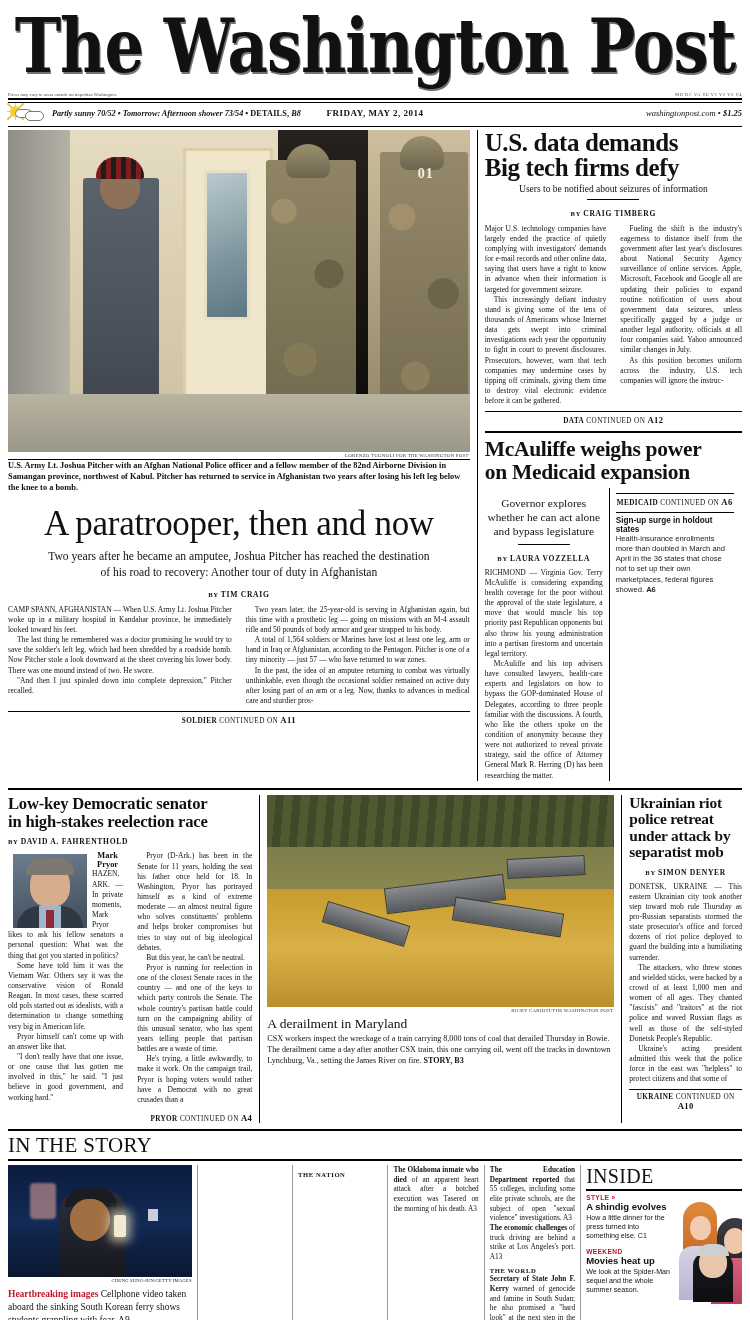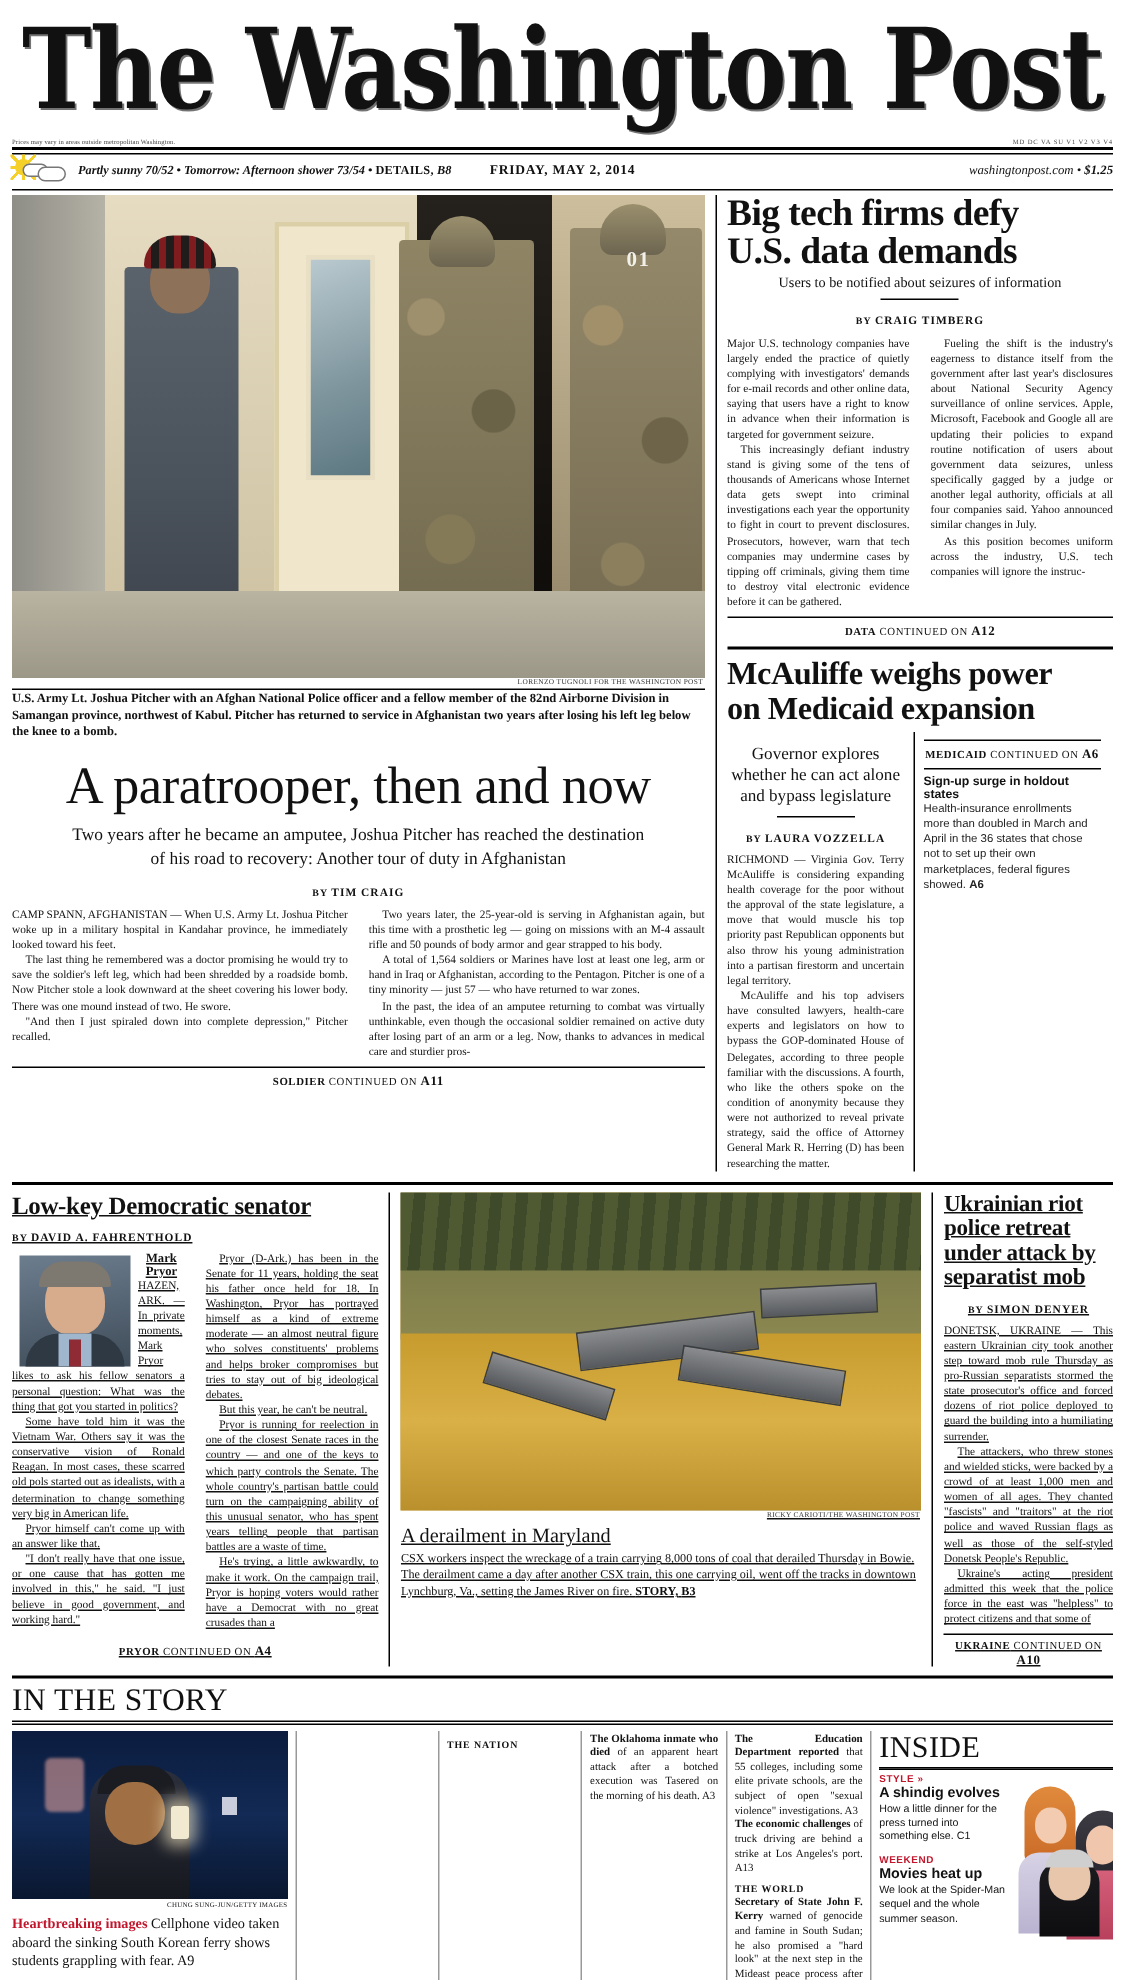--- a/index.html
+++ b/index.html
@@ -142,21 +142,21 @@
             padding: 3px 0; margin-top: 6px; }
   .subdeck { font-size: 9.5px; text-align: center; padding: 3px 0 0 0; }
   .hr-short { width: 52px; border-top: 0.6px solid #000; margin: 5px auto 0 auto; }
   .deck-c { text-align: center; font-size: 11.4px; line-height: 1.25; margin-top: 8px; }
   .sidebar-note { border-top: 0.6px solid #000; margin-top: 5px; padding-top: 3px; }
   .sidebar-note .sn-hed { font-family:"Liberation Sans",sans-serif; font-weight:700; font-size: 8.2px; }
   .sidebar-note .sn-txt { font-family:"Liberation Sans",sans-serif; font-size: 7.6px; line-height:1.34; color:#222; }
 
   
   .rule-section { border-top: 2.2px solid #000; margin-top: 7px; }
-  .mid-section { display: flex; margin-top: 5px; text-decoration: underline; }
+  .mid-section { display: flex; margin-top: 5px; }
   .mid-left { width: 252px; padding-right: 7px; }
   .mid-center { width: 362px; padding: 0 7px; }
   .mid-right { width: 120px; padding-left: 7px; }
   .hed-md { font-size: 16.6px; font-weight: 700; line-height: 1.08; letter-spacing: -0.2px; }
   .hed-sm { font-size: 15.4px; font-weight: 700; line-height: 1.07; letter-spacing: -0.2px; }
   .mug { float: left; width: 74px; height: 74px; margin: 3px 5px 1px 5px;
          background: linear-gradient(170deg,#6c7d8e,#3f4c59);
          position: relative; overflow: hidden; }
   .mug-face { position: absolute; left: 17px; top: 8px; width: 40px; height: 45px;
               background: #d6ac8c; border-radius: 50% 50% 42% 42%; }
@@ -318,22 +318,22 @@
             <p>In the past, the idea of an amputee returning to combat was virtually unthinkable, even though the occasional soldier remained on active duty after losing part of an arm or a leg. Now, thanks to advances in medical care and sturdier pros-</p>
           </div>
       </div>
       <div class="jump"><span class="kw">SOLDIER</span><span> CONTINUED ON </span><b>A11</b></div>
     </div>
 
     <div class="vrule"></div>
 
     <div class="col-right-top">
       <div>
+        <div class="hed-xl">U.S. data demands</div>
         <div class="hed-xl">Big tech firms defy</div>
-        <div class="hed-xl">U.S. data demands</div>
         <div class="subdeck">Users to be notified about seizures of information</div>
         <div class="hr-short"></div>
         <div class="byline"><span class="bysm">BY </span><span>CRAIG TIMBERG</span></div>
         <div class="twocol">
           <div class="bodytext" id="bigtech-body">
               <p class="first">Major U.S. technology companies have largely ended the practice of quietly complying with investigators' demands for e-mail records and other online data, saying that users have a right to know in advance when their information is targeted for government seizure.</p>
               <p>This increasingly defiant industry stand is giving some of the tens of thousands of Americans whose Internet data gets swept into criminal investigations each year the opportunity to fight in court to prevent disclosures. Prosecutors, however, warn that tech companies may undermine cases by tipping off criminals, giving them time to destroy vital electronic evidence before it can be gathered.</p>
               <p>Fueling the shift is the industry's eagerness to distance itself from the government after last year's disclosures about National Security Agency surveillance of online services. Apple, Microsoft, Facebook and Google all are updating their policies to expand routine notification of users about government data seizures, unless specifically gagged by a judge or another legal authority, officials at all four companies said. Yahoo announced similar changes in July.</p>
               <p>As this position becomes uniform across the industry, U.S. tech companies will ignore the instruc-</p>
             </div>
@@ -367,20 +367,21 @@
         </div>
       </div>
     </div>
   </div>
 
   <div class="rule-section"></div>
   <div class="mid-section">
 
     <div class="mid-left">
       <div class="hed-md">Low-key Democratic senator</div>
+      <div class="hed-md">in high-stakes reelection race</div>
       <div class="byline" style="text-align:left;margin-top:7px;"><span class="bysm">BY </span><span>DAVID A. FAHRENTHOLD</span></div>
       <div class="twocol" style="margin-top:5px;">
         <div class="mug">
           <div class="mug-face"></div>
             <div class="mug-hair"></div>
           <div class="mug-suit"></div>
             <div class="mug-shirt"></div>
             <div class="mug-tie"></div>
         </div>
         <div class="mug-cap">Mark Pryor</div>
@@ -388,21 +389,21 @@
             <p class="first">HAZEN, ARK. — In private moments, Mark Pryor likes to ask his fellow senators a personal question: What was the thing that got you started in politics?</p>
             <p>Some have told him it was the Vietnam War. Others say it was the conservative vision of Ronald Reagan. In most cases, these scarred old pols started out as idealists, with a determination to change something very big in American life.</p>
             <p>Pryor himself can't come up with an answer like that.</p>
             <p>"I don't really have that one issue, or one cause that has gotten me involved in this," he said. "I just believe in good government, and working hard."</p>
             <p>Pryor (D-Ark.) has been in the Senate for 11 years, holding the seat his father once held for 18. In Washington, Pryor has portrayed himself as a kind of extreme moderate — an almost neutral figure who solves constituents' problems and helps broker compromises but tries to stay out of big ideological debates.</p>
             <p>But this year, he can't be neutral.</p>
             <p>Pryor is running for reelection in one of the closest Senate races in the country — and one of the keys to which party controls the Senate. The whole country's partisan battle could turn on the campaigning ability of this unusual senator, who has spent years telling people that partisan battles are a waste of time.</p>
             <p>He's trying, a little awkwardly, to make it work. On the campaign trail, Pryor is hoping voters would rather have a Democrat with no great crusades than a</p>
           </div>
       </div>
-      <div class="jump" style="text-align:center;border-top:none;"><span class="kw">PRYOR</span><span> CONTINUED ON </span><b>A4</b></div>
+      <div class="jump" style="text-align:right;border-top:none;"><span class="kw">PRYOR</span><span> CONTINUED ON </span><b>A4</b></div>
     </div>
 
     <div class="vrule"></div>
 
     <div class="mid-center">
       <div class="derail-photo">
         <div class="dp-bank"></div>
           <div class="dp-trees"></div>
           <div class="dp-water"></div>
         <div class="dp-car dp-c4"></div>

